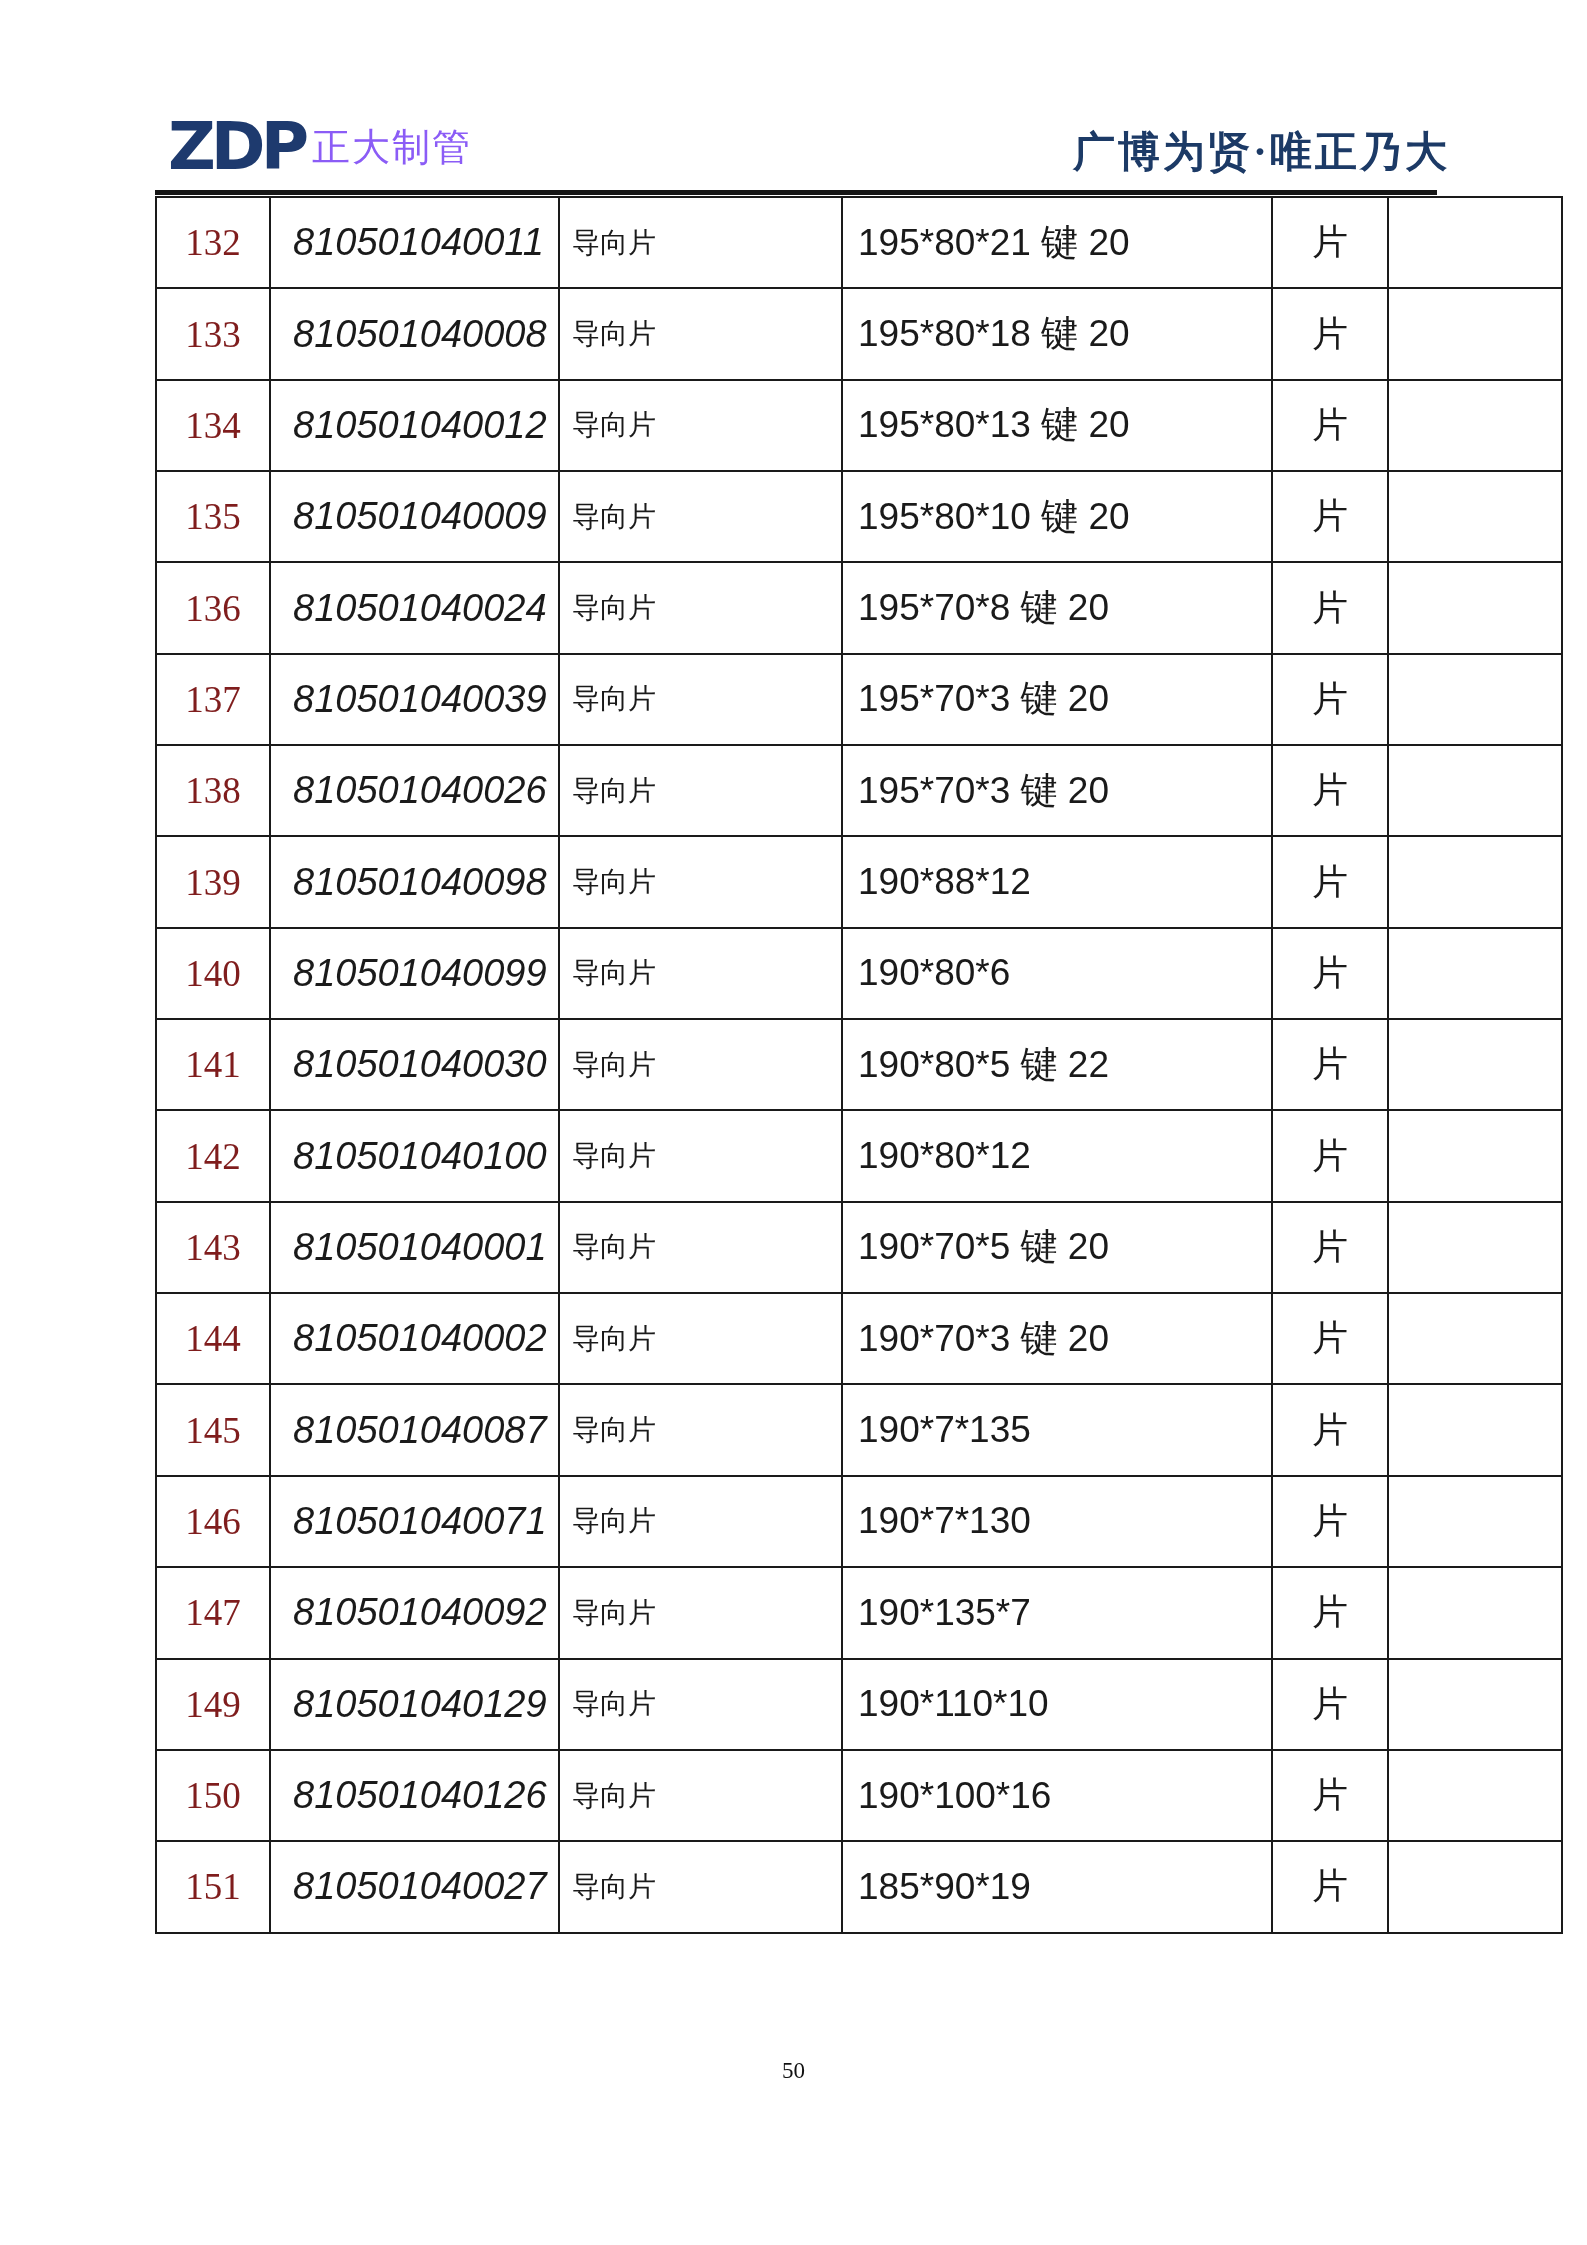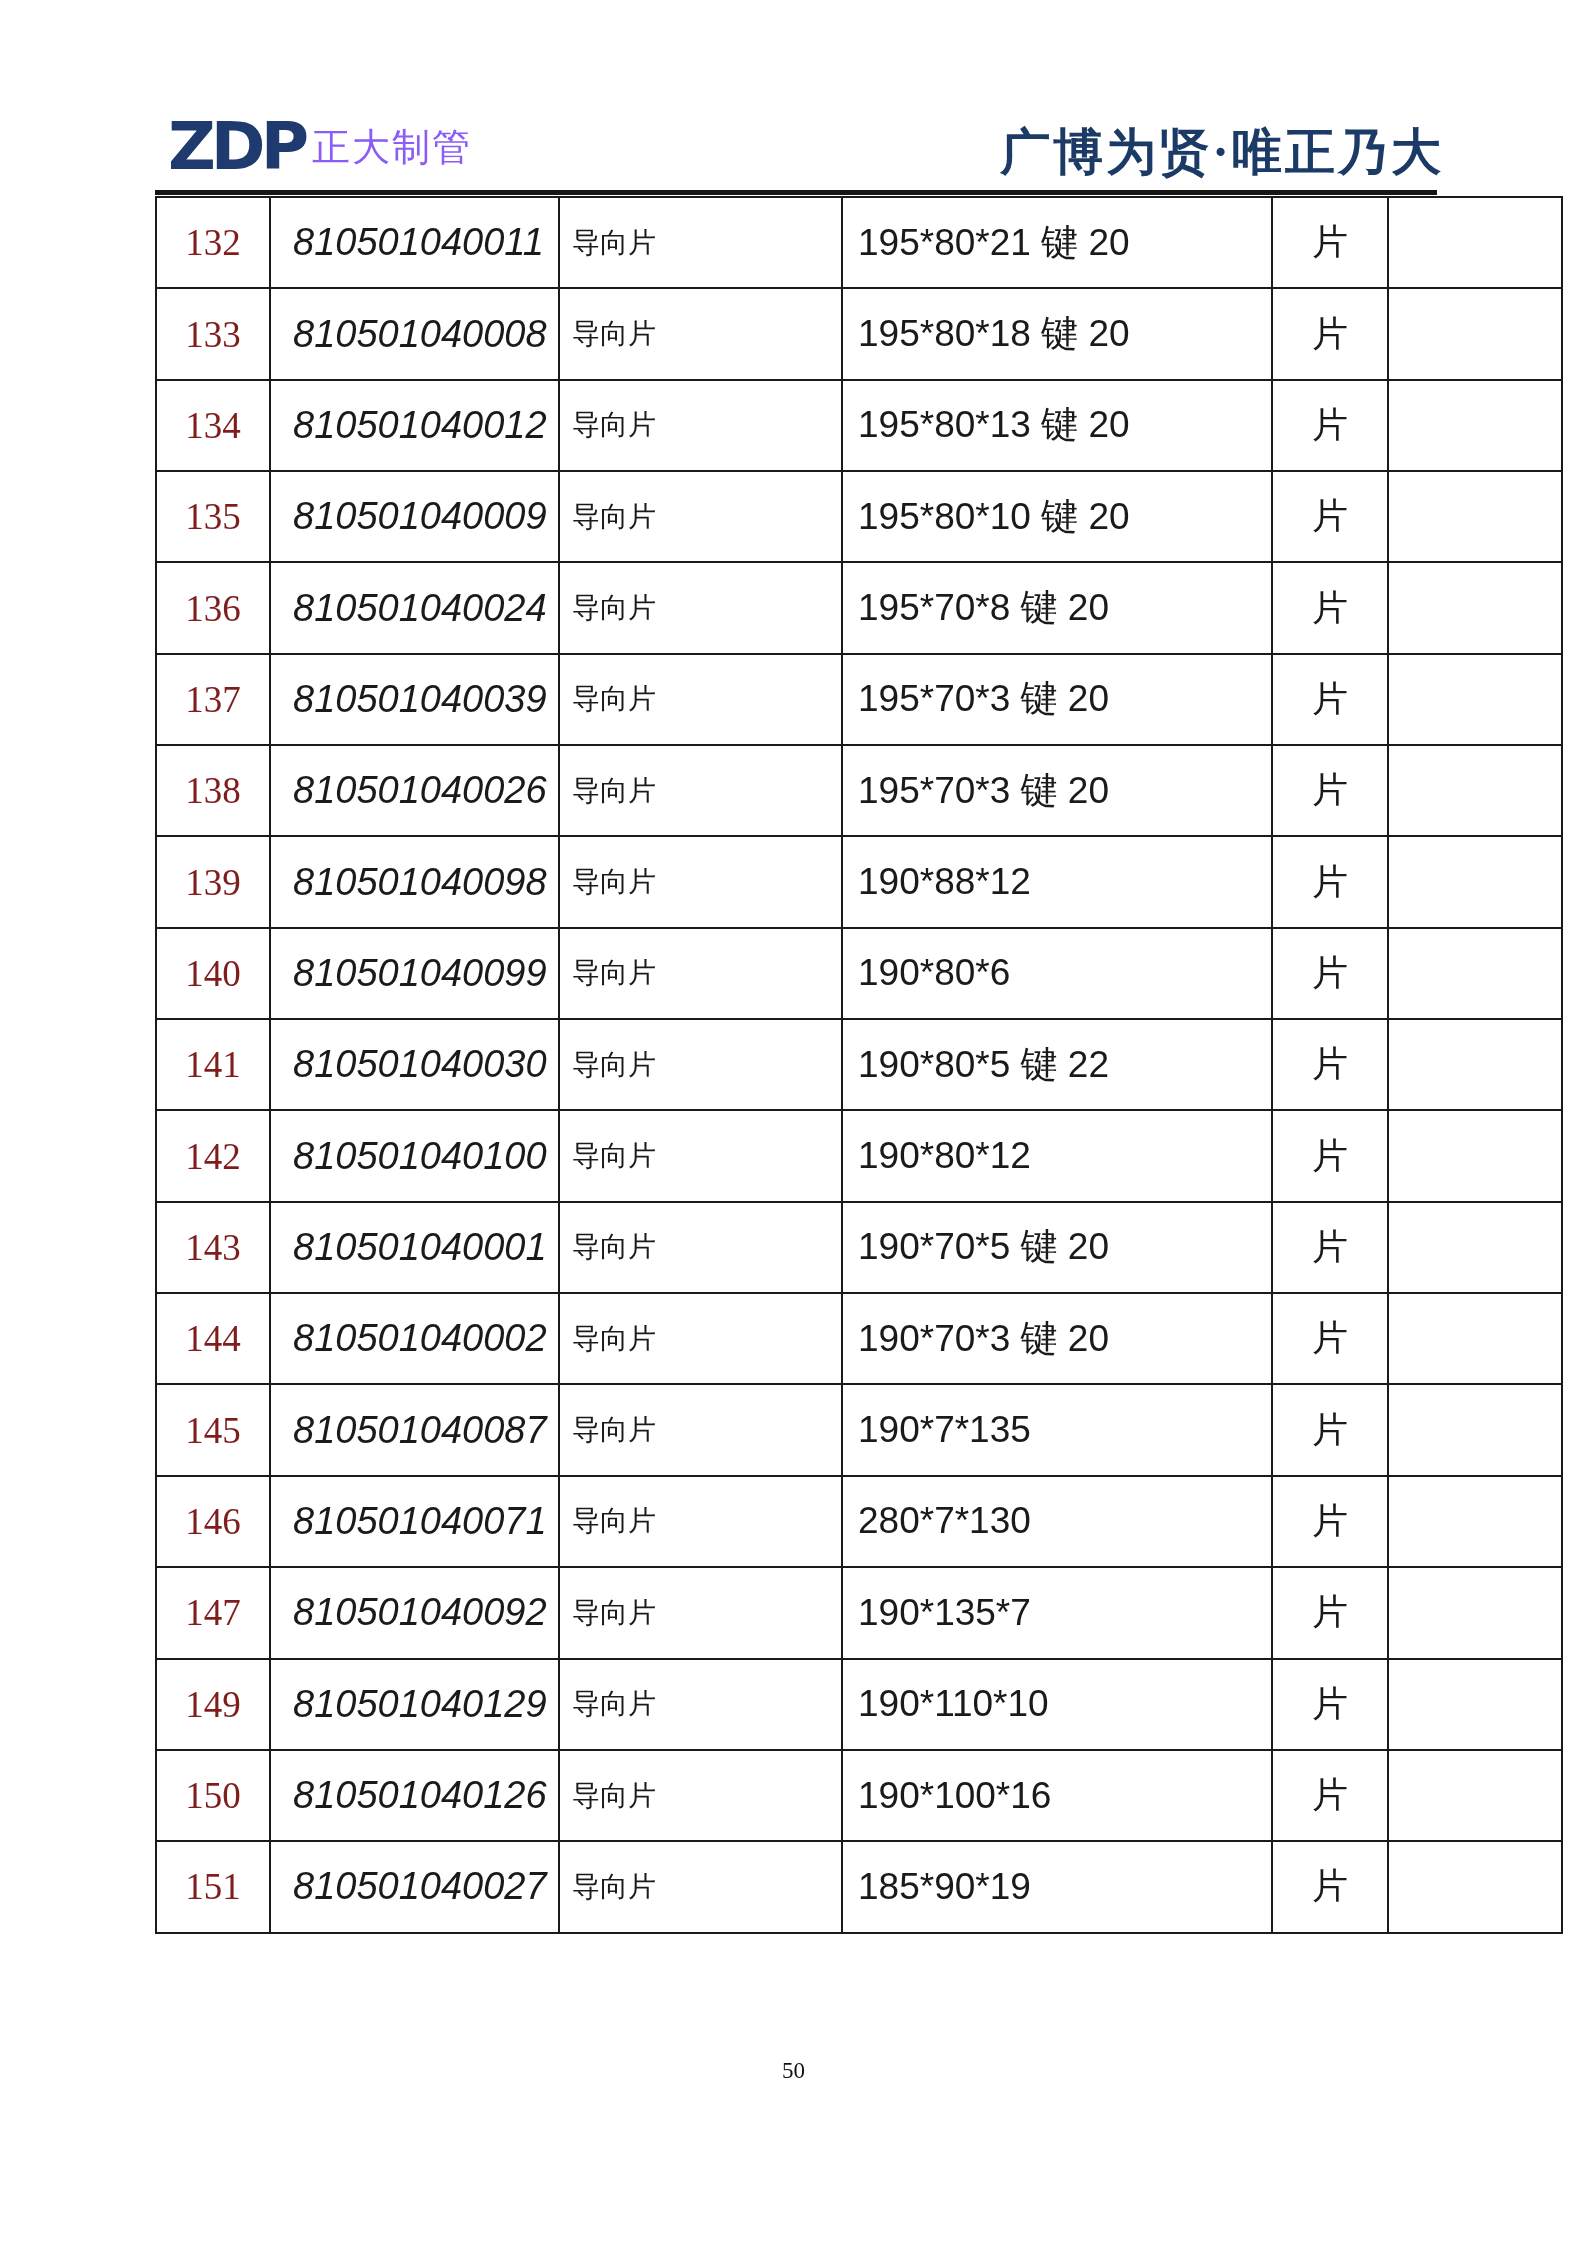--- a/index.html
+++ b/index.html
@@ -33,24 +33,24 @@
   .logo-company{
     font-family:"DejaVu Sans","Liberation Sans",sans-serif;
     font-weight:400;
     font-size:38px;
     line-height:70px;
     letter-spacing:2px;
     color:#8b5cf6;
   }
   .slogan{
     position:absolute;
-    right:143px; top:126px;
+    right:137px; top:126px;
     font-family:"Liberation Serif","DejaVu Serif",serif;
     font-weight:700;
-    font-size:50px;
+    font-size:42px;
     line-height:52px;
     letter-spacing:3px;
     color:#1c3a66;
     white-space:nowrap;
   }
   .header-rule{
     position:absolute;
     left:155px; top:190px;
     width:1282px; height:5px;
     background:#161616;
@@ -243,21 +243,21 @@
           <td class="c-code">810501040087</td>
           <td class="c-name">导向片</td>
           <td class="c-spec">190*7*135</td>
           <td class="c-unit">片</td>
           <td class="c-extra"></td>
         </tr>
         <tr>
           <td class="c-no">146</td>
           <td class="c-code">810501040071</td>
           <td class="c-name">导向片</td>
-          <td class="c-spec">280*7*130</td>
+          <td class="c-spec">190*7*130</td>
           <td class="c-unit">片</td>
           <td class="c-extra"></td>
         </tr>
         <tr>
           <td class="c-no">147</td>
           <td class="c-code">810501040092</td>
           <td class="c-name">导向片</td>
           <td class="c-spec">190*135*7</td>
           <td class="c-unit">片</td>
           <td class="c-extra"></td>

